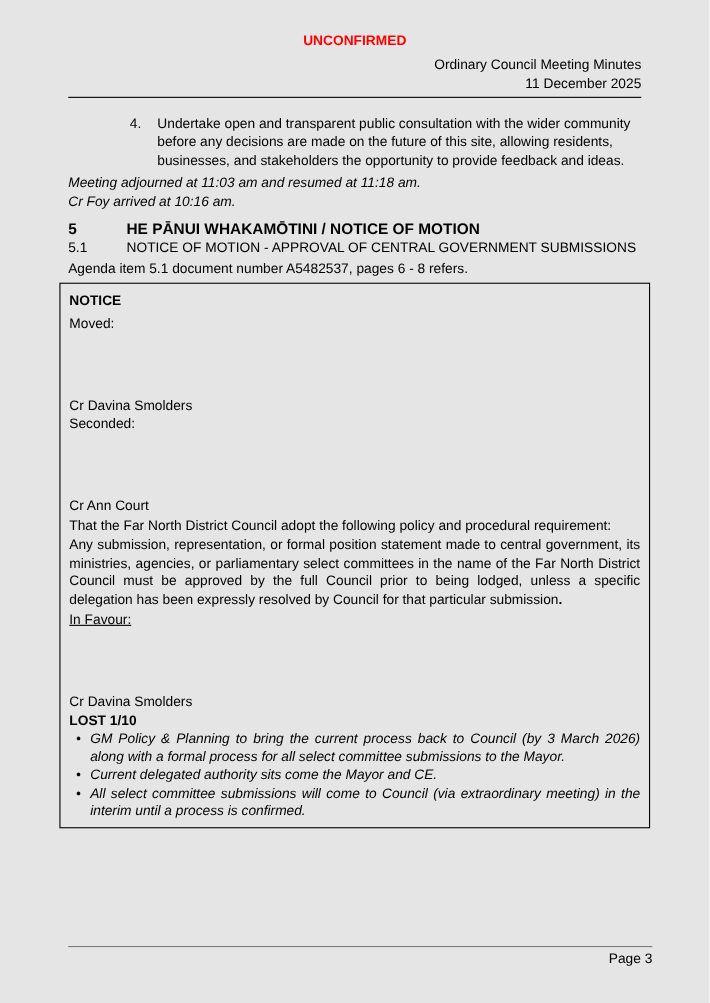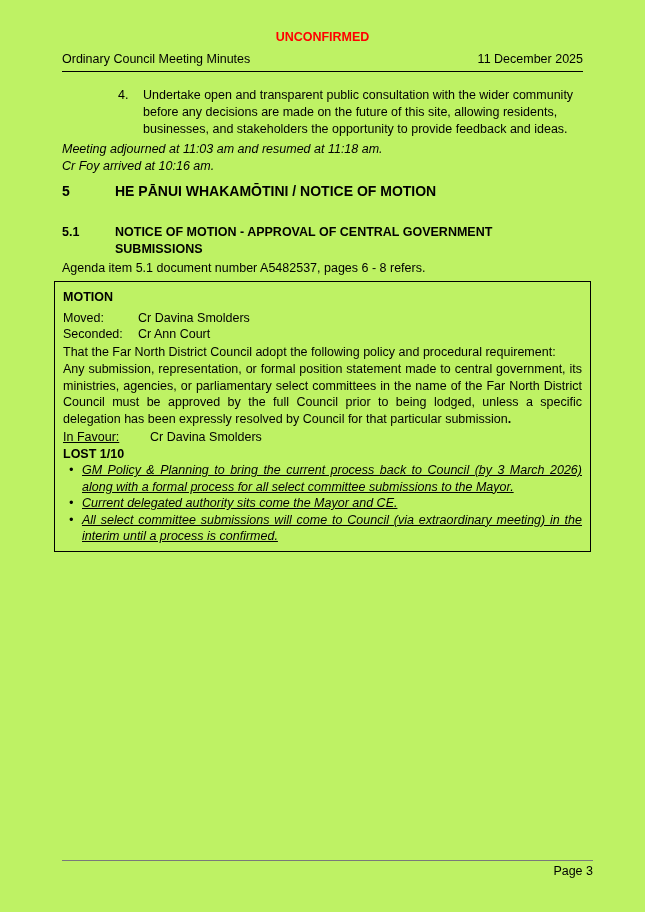--- a/index.html
+++ b/index.html
@@ -6,90 +6,90 @@
     --watermark-color:#ff0000;
     --text-color:#000000;
     --rule-color:#7a7a7a;
     --border-color:#000000;
   }
   *{margin:0;padding:0;box-sizing:border-box;}
   html,body{background:#ffffff;}
   .page{
     position:relative;
     width:645px;height:912px;
-    background:#bef264;
+    background:#e5e5e5;
     color:var(--text-color);
     font-family:"Liberation Sans","DejaVu Sans",sans-serif;
     font-size:12.5px;
     line-height:17px;
     overflow:hidden;
   }
   .watermark{
     padding-top:29px;
     text-align:center;
     font-weight:bold;
     color:var(--watermark-color);
   }
   .header-row{
     margin:5px 62px 5px 62px;
     display:flex;
     justify-content:space-between;
     align-items:flex-end;
     border-bottom:1.5px solid #000;
     padding-bottom:3px;
+    flex-direction:column;
   }
   .content{margin:0 62px;}
   .numbered-item{
     margin-top:15px;
     display:flex;
     padding-left:56px;
   }
   .numbered-item .num{width:25px;flex:0 0 25px;}
   .numbered-item .txt{flex:1;}
   .adjourn{margin-top:3px;font-style:italic;}
   .h-section{
     margin-top:7px;
     display:flex;
     font-weight:bold;
     font-size:14px;
     line-height:18px;
   }
   .h-section .num{width:53px;flex:0 0 53px;}
   .h-subsection{
-    margin-top:24px;
     display:flex;
-    font-weight:bold;
+    font-weight:normal;
     font-size:12.5px;
   }
   .h-subsection .num{width:53px;flex:0 0 53px;}
   .agenda-ref{margin-top:2px;}
   .motion-box{
     margin:4px -8px 0 -8px;
     border:1px solid var(--border-color);
     padding:7px 8px 6px 8px;
     line-height:16.5px;
   }
   .motion-title{font-weight:bold;}
-  .kv-row{display:flex;margin-top:0;}
+  .kv-row{display:flex;margin-top:0;flex-direction:column;}
   .kv-row.first{margin-top:4px;}
   .kv-label{width:75px;flex:0 0 75px;}
   .kv-label.underlined{text-decoration:underline;}
   .kv-value{flex:1;}
   .kv-value.justified{text-align:justify;}
   .preamble{margin-top:1px;}
   .motion-body{margin-top:1px;text-align:justify;}
   .bold-dot{font-weight:bold;}
-  .vote-row{margin-top:2px;gap:12px;}
+  .vote-row{margin-top:2px;}
   .vote-row.against{margin-top:5px;}
   .vote-result{text-align:left;font-weight:bold;}
   .note-label{font-style:italic;}
   .note-list{font-style:italic;}
   .note-item{display:flex;}
   .note-item .bullet{width:19px;flex:0 0 19px;padding-left:6px;}
-  .note-item .note-text{flex:1;text-align:justify;text-decoration:underline;}
+  .note-item .note-text{flex:1;text-align:justify;}
   .footer{
     position:absolute;
     left:62px;right:52px;top:860px;
     border-top:1px solid var(--rule-color);
     padding-top:2px;
     text-align:right;
   }
 </style>
 </head>
 <body>
@@ -122,21 +122,21 @@
 
     <div class="h-subsection">
       <span class="num">5.1</span>
       <span>NOTICE OF MOTION - APPROVAL OF CENTRAL GOVERNMENT SUBMISSIONS</span>
     </div>
 
     <div class="agenda-ref">Agenda item 5.1 document number A5482537, pages 6 - 8 refers.</div>
 
     <div class="motion-box">
 
-      <div class="motion-title">MOTION</div>
+      <div class="motion-title">NOTICE</div>
 
       <div class="kv-row first">
         <span class="kv-label">Moved:</span>
         <span class="kv-value">Cr Davina Smolders</span>
       </div>
       <div class="kv-row">
         <span class="kv-label">Seconded:</span>
         <span class="kv-value">Cr Ann Court</span>
       </div>
 

